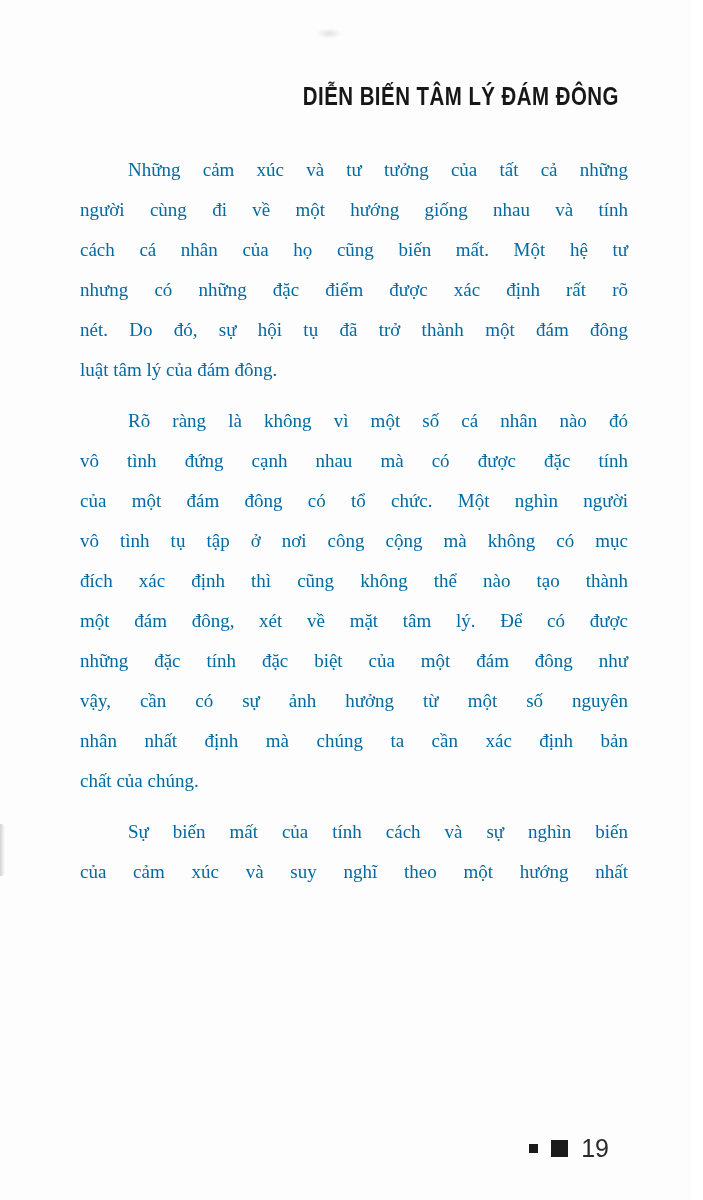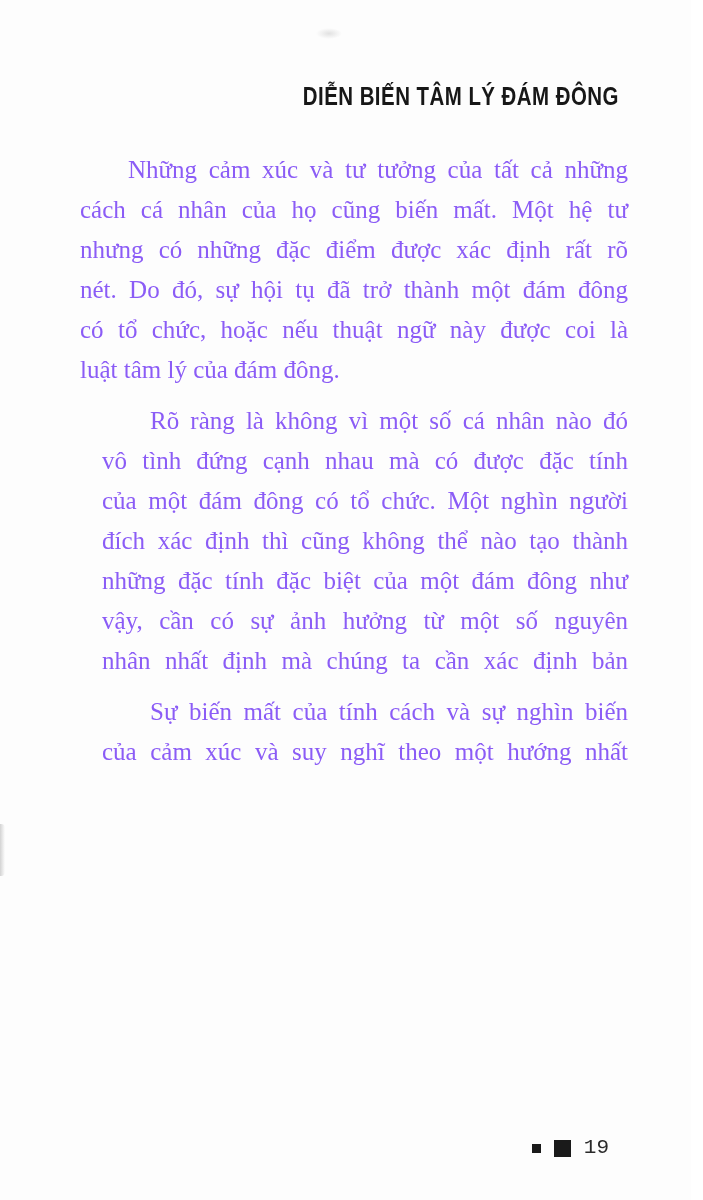--- a/index.html
+++ b/index.html
@@ -31,29 +31,29 @@
     transform-origin: 100% 50%;
     white-space: nowrap;
   }
   .body-text {
     position: absolute;
     top: 150px;
     left: 80px;
     width: 548px;
   }
   .paragraph { margin: 0; }
-  .paragraph + .paragraph { margin-top: 11px; margin-left: 22px; }
+  .paragraph + .paragraph { margin-top: 11px; }
   .text-line {
-    font-size: 25px;
+    font-size: 19px;
     line-height: 40px;
     height: 40px;
     white-space: normal;
     text-align: justify;
     text-align-last: justify;
-    color: #8b5cf6;
+    color: #0369a1;
   }
   .text-line.indent { padding-left: 48px; }
   .text-line.no-justify { text-align-last: left; }
   .page-footer {
     position: absolute;
     top: 1133px;
     right: 82px;
     height: 30px;
     display: flex;
     align-items: center;
@@ -67,22 +67,22 @@
     width: 9px;
     height: 9px;
     margin-right: 13px;
   }
   .square-ornament.large {
     width: 17px;
     height: 17px;
     margin-right: 13px;
   }
   .page-number {
-    font-family: Liberation Mono, monospace;
-    font-size: 21px;
+    font-family: Liberation Sans, sans-serif;
+    font-size: 25px;
     color: #2a2a2a;
     line-height: 30px;
   }
   .scan-artifact {
     position: absolute;
     pointer-events: none;
   }
   .scan-artifact.top-smudge {
     left: 316px;
     top: 28px;
@@ -105,34 +105,37 @@
 <div class="page">
 
   <div class="scan-artifact top-smudge"></div>
   <div class="scan-artifact left-edge-mark"></div>
 
   <div class="running-header">DIỄN BIẾN TÂM LÝ ĐÁM ĐÔNG</div>
 
   <div class="body-text" id="body-text">
       <div class="paragraph">
         <div class="text-line indent">Những cảm xúc và tư tưởng của tất cả những</div>
+        <div class="text-line">người cùng đi về một hướng giống nhau và tính</div>
         <div class="text-line">cách cá nhân của họ cũng biến mất. Một hệ tư</div>
         <div class="text-line">nhưng có những đặc điểm được xác định rất rõ</div>
         <div class="text-line">nét. Do đó, sự hội tụ đã trở thành một đám đông</div>
-        <div class="text-line">có tổ chức, hoặc nếu thuật ngữ này được coi là</div>
         <div class="text-line no-justify">luật tâm lý của đám đông.</div>
       </div>
       <div class="paragraph">
         <div class="text-line indent">Rõ ràng là không vì một số cá nhân nào đó</div>
         <div class="text-line">vô tình đứng cạnh nhau mà có được đặc tính</div>
         <div class="text-line">của một đám đông có tổ chức. Một nghìn người</div>
+        <div class="text-line">vô tình tụ tập ở nơi công cộng mà không có mục</div>
         <div class="text-line">đích xác định thì cũng không thể nào tạo thành</div>
+        <div class="text-line">một đám đông, xét về mặt tâm lý. Để có được</div>
         <div class="text-line">những đặc tính đặc biệt của một đám đông như</div>
         <div class="text-line">vậy, cần có sự ảnh hưởng từ một số nguyên</div>
         <div class="text-line">nhân nhất định mà chúng ta cần xác định bản</div>
+        <div class="text-line no-justify">chất của chúng.</div>
       </div>
       <div class="paragraph">
         <div class="text-line indent">Sự biến mất của tính cách và sự nghìn biến</div>
         <div class="text-line">của cảm xúc và suy nghĩ theo một hướng nhất</div>
       </div>
     </div>
 
   <div class="page-footer">
     <span class="square-ornament small"></span>
     <span class="square-ornament large"></span>

